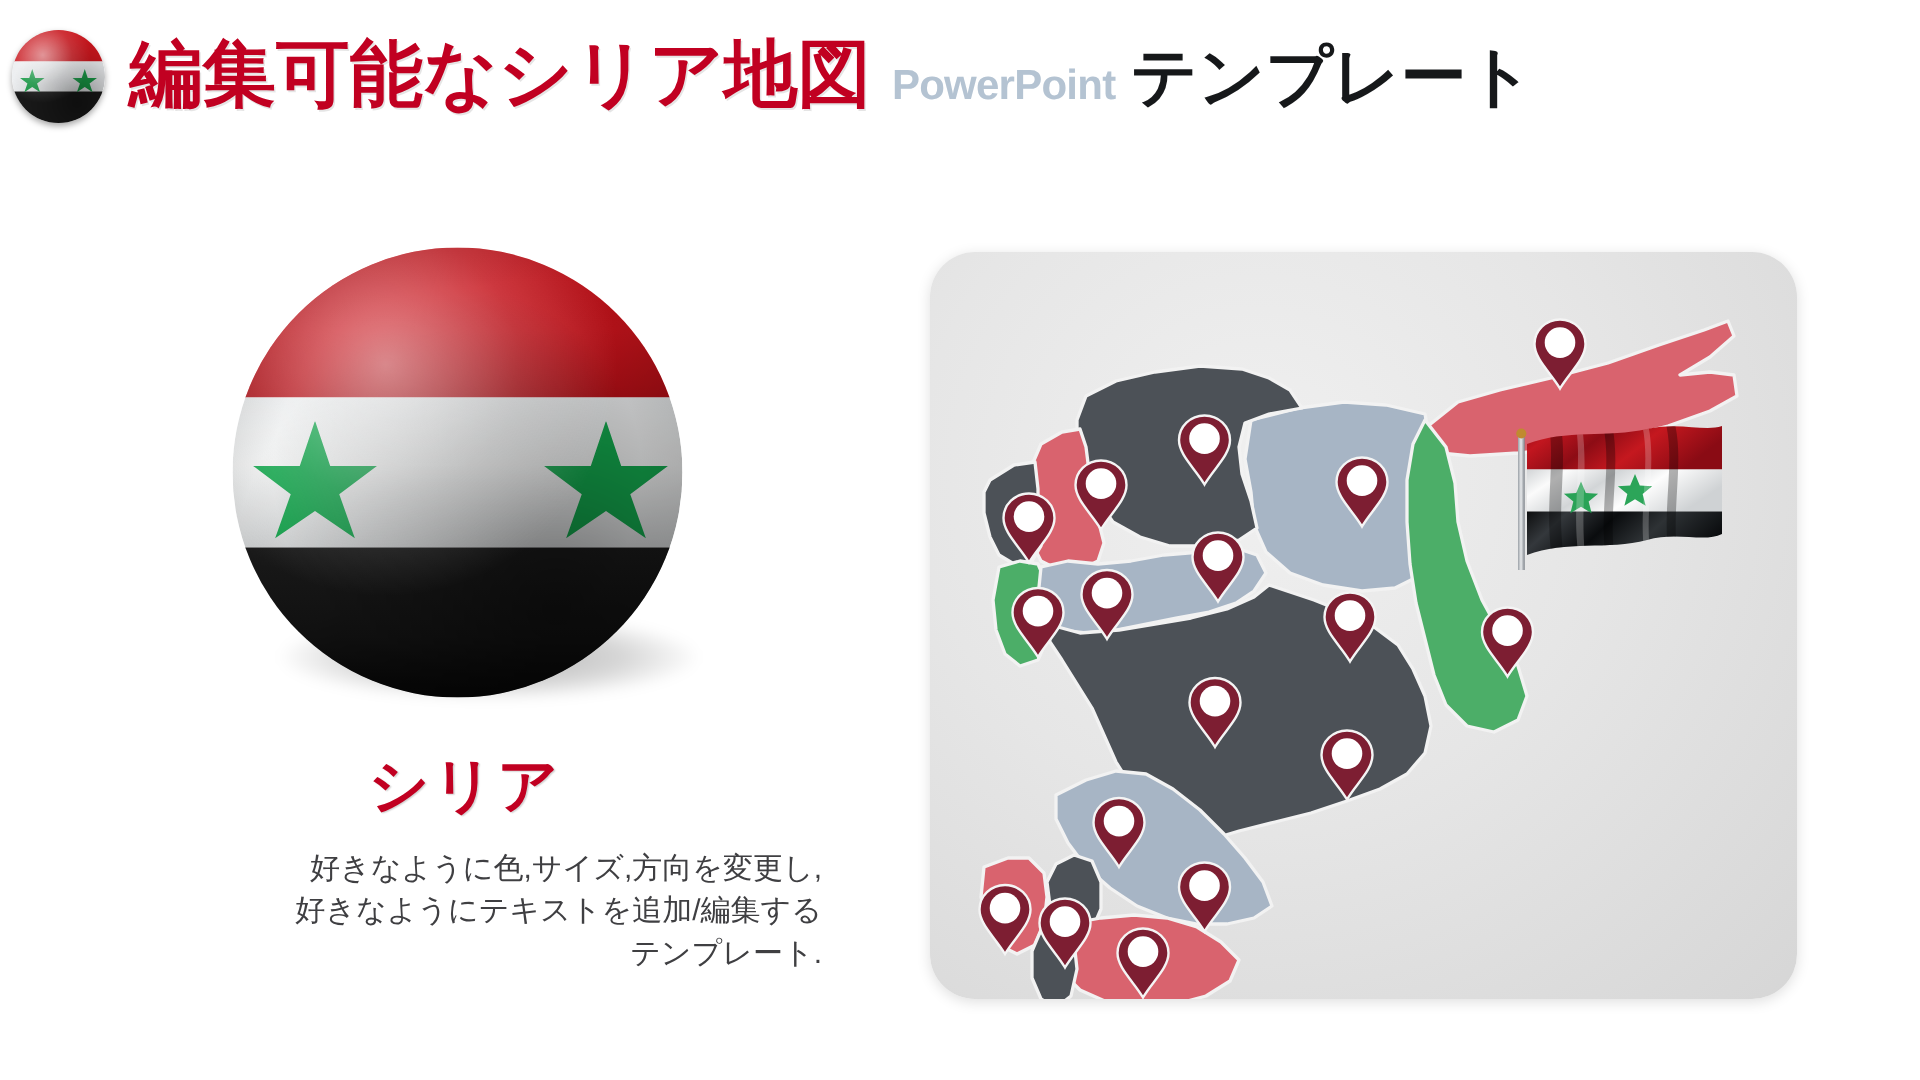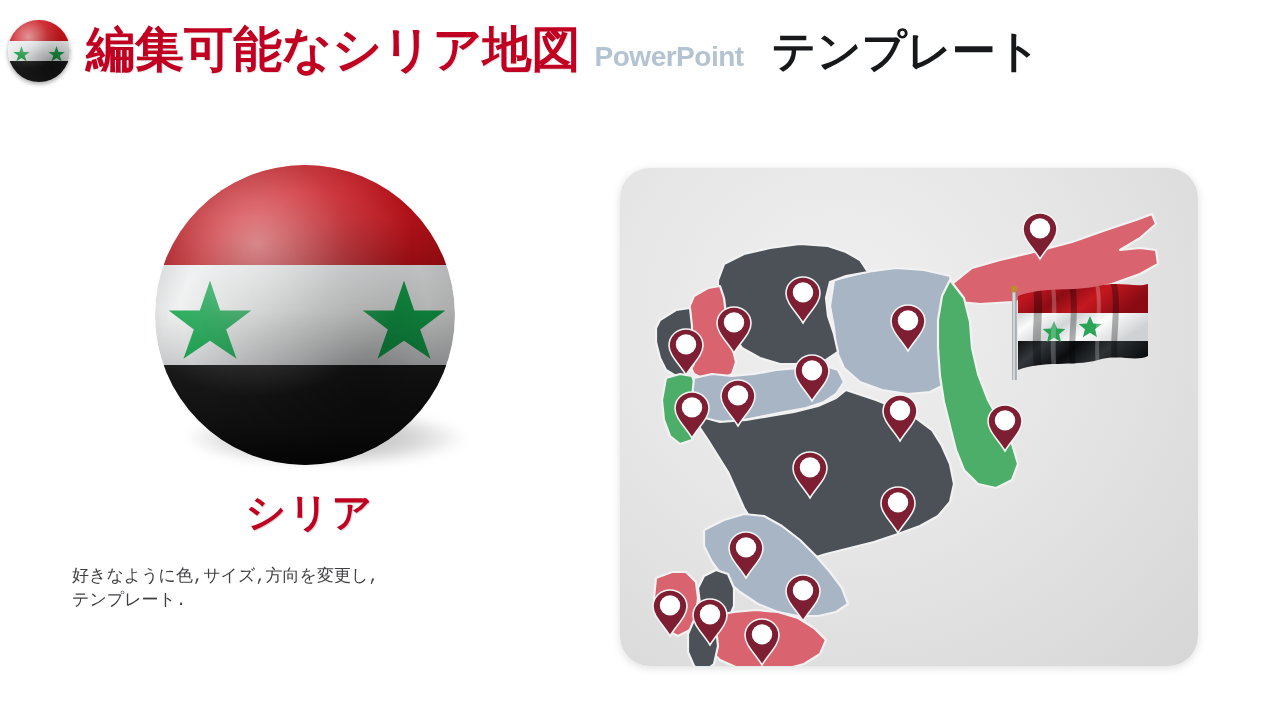--- a/index.html
+++ b/index.html
@@ -82,21 +82,21 @@
     font-size: 28px;
     font-weight: bold;
     color: #b4c3d2;
     margin-left: 14px;
     letter-spacing: -0.5px;
   }
   #title-suffix {
     font-size: 44px;
     font-weight: bold;
     color: #16181a;
-    margin-left: 28px;
+    margin-left: 10px;
   }
 
   
   #left-panel {
     position: absolute;
     left: 0;
     top: 110px;
     width: 620px;
     height: 610px;
   }
@@ -151,40 +151,39 @@
     pointer-events: none;
     background:
       radial-gradient(circle at 34% 26%, rgba(255,255,255,0.50) 0%, rgba(255,255,255,0.16) 30%, rgba(255,255,255,0.0) 52%),
       radial-gradient(circle at 72% 80%, rgba(0,0,0,0.50) 0%, rgba(0,0,0,0.22) 40%, rgba(0,0,0,0.0) 68%),
       radial-gradient(circle at 50% 50%, rgba(0,0,0,0) 58%, rgba(0,0,0,0.22) 92%, rgba(0,0,0,0.32) 100%);
   }
 
   #country-caption {
     position: absolute;
     left: 0;
-    top: 375px;
+    top: 386px;
     width: 620px;
     text-align: center;
     font-size: 40px;
     font-weight: bold;
     color: #c10021;
     text-shadow: 1px 1px 1px rgba(0,0,0,0.18);
     letter-spacing: 2px;
   }
 
   #description {
     position: absolute;
     left: 72px;
     top: 455px;
     width: 476px;
-    text-align: left;
-    font-size: 17px;
+    text-align: right;
+    font-size: 20px;
     line-height: 1.42;
     color: #3f3f42;
-    font-family: Liberation Mono, monospace;
   }
   #description div { white-space: nowrap; }
 
   
   #map-card {
     position: absolute;
     left: 620px;
     top: 168px;
     width: 578px;
     height: 498px;
@@ -244,20 +243,21 @@
       <div class="star left"></div>
       <div class="star right"></div>
       <div id="sphere-lighting"></div>
     </div>
   </div>
 
   <div id="country-caption">シリア</div>
 
   <div id="description">
     <div>好きなように色,サイズ,方向を変更し,</div>
+    <div>好きなようにテキストを追加/編集する</div>
     <div>テンプレート.</div>
   </div>
 
 </div>
 
 <div id="map-card">
 
   <svg id="map-svg" viewBox="0 0 578 498">
     <g id="regions" stroke="#f2f2f2" stroke-width="2.2" stroke-linejoin="round">
 

